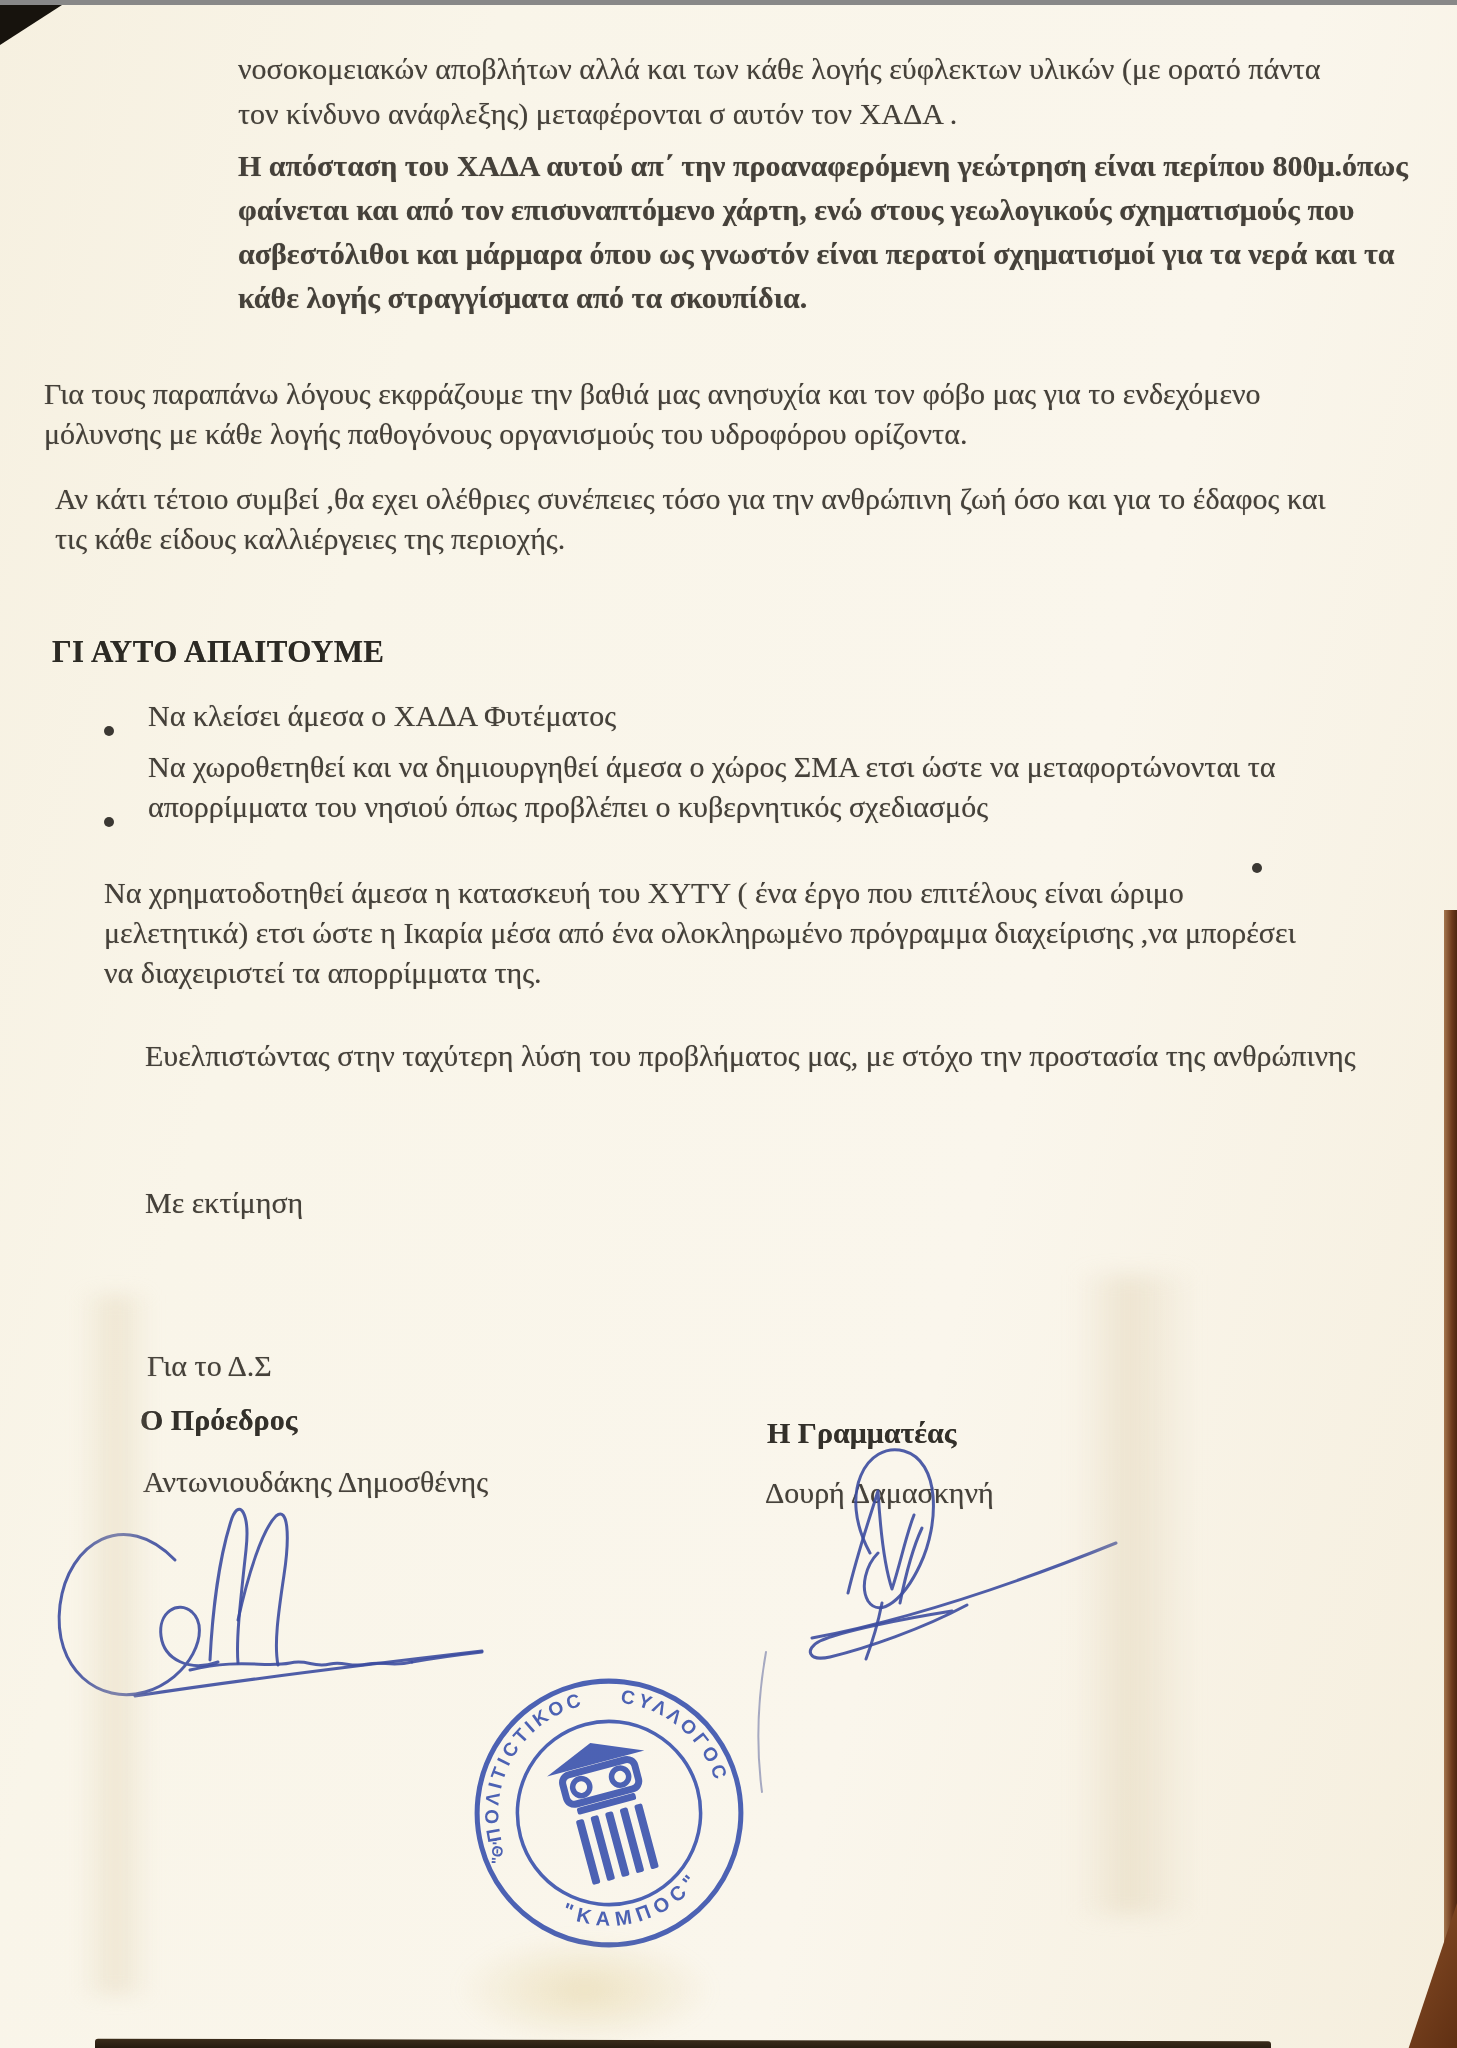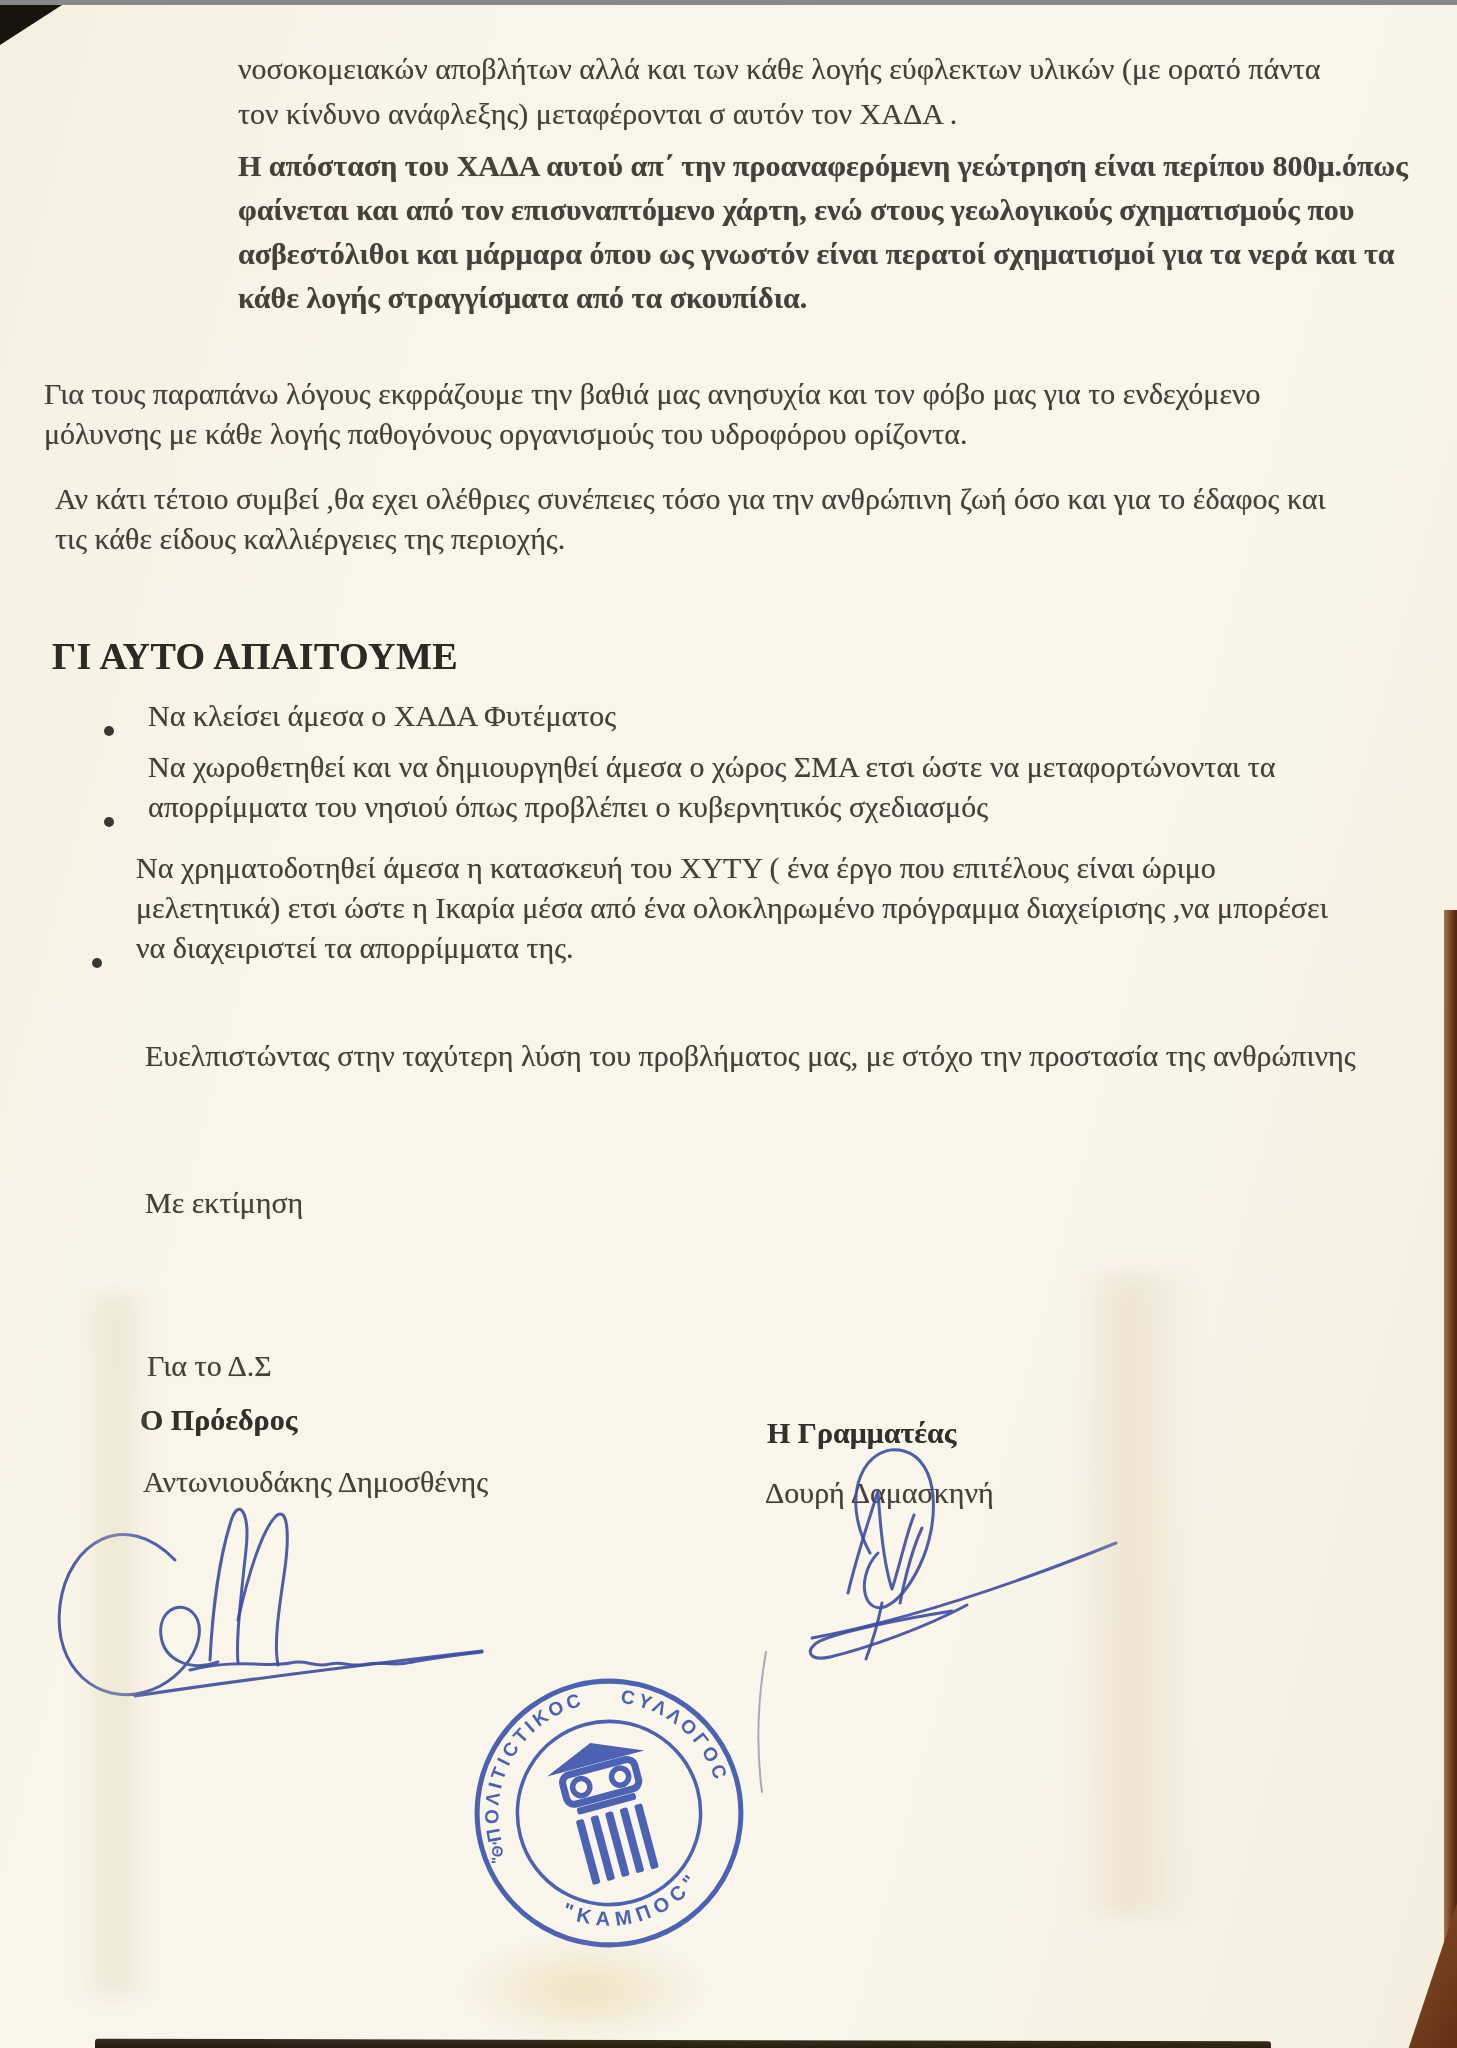--- a/index.html
+++ b/index.html
@@ -21,34 +21,34 @@
   #para-top    { left:238px; top:41px;  }
   #para-top .line { line-height:45px; }
   #para-distance { left:238px; top:139px;font-weight:bold; }
   #para-distance .line { line-height:44px; }
   #para-reasons { left:44px; top:369px; }
   #para-reasons .line { line-height:40px; }
   #para-if { left:55px; top:474px; }
   #para-if .line { line-height:40px; }
   #heading {
     left:52px; top:629px;
-    font-size:38px; font-weight:700; color:#2c2a24;
+    font-size:31px; font-weight:700; color:#2c2a24;
     letter-spacing:0.4px;
     text-shadow:0 0 0.6px rgba(40,38,32,0.6);
     text-align:right;
   }
   .bullet { position:absolute; display:flex;align-items:flex-end; }
   .bullet .dot {
     width:10px; height:10px; border-radius:50%;
     background:#3b3833; margin-top:15px; margin-right:34px; flex:0 0 auto;
   }
   .bullet .line { line-height:40px; }
   #bullet-1 { left:104px; top:691px; }
   #bullet-2 { left:104px; top:742px; }
-  #bullet-3 { left:92px; top:843px; }
+  #bullet-3 { left:104px; top:843px;flex-direction:column; }
   #closing { left:145px; top:1029px; }
   #closing .line { line-height:43px; }
   #regards { left:145px; top:1181px; }
   #for-board { left:147px; top:1344px; }
   .sig-title { font-weight:700; color:#33302a; font-size:30px; text-shadow:0 0 0.6px rgba(45,42,36,0.6); }
   #president-title { left:140px; top:1398px; }
   #secretary-title { left:767px; top:1411px; }
   #president-name { left:143px; top:1460px; font-size:30px; }
   #secretary-name { left:765px; top:1471px; font-size:30px; }
   svg.sig { position:absolute; overflow:visible; }

